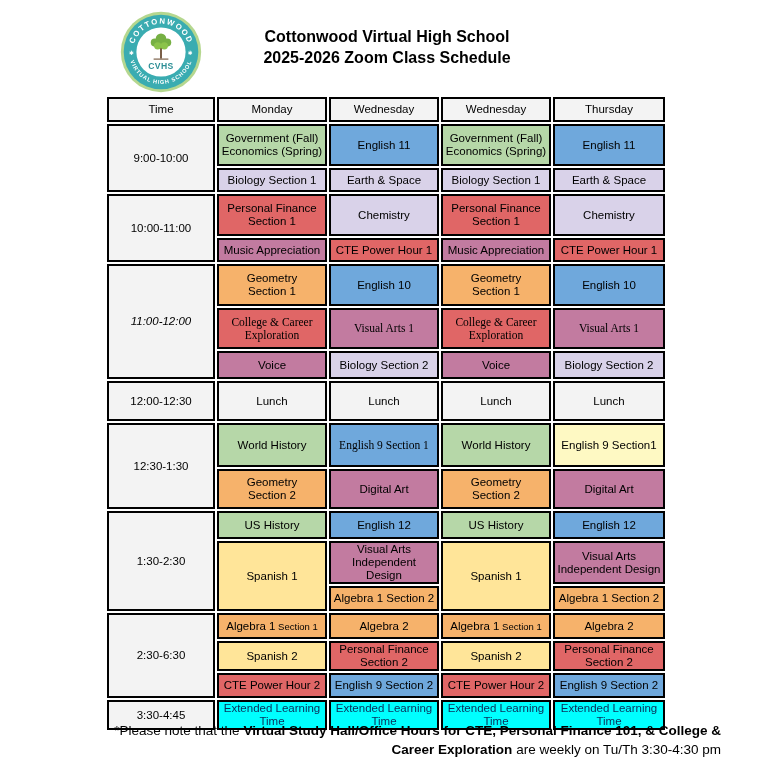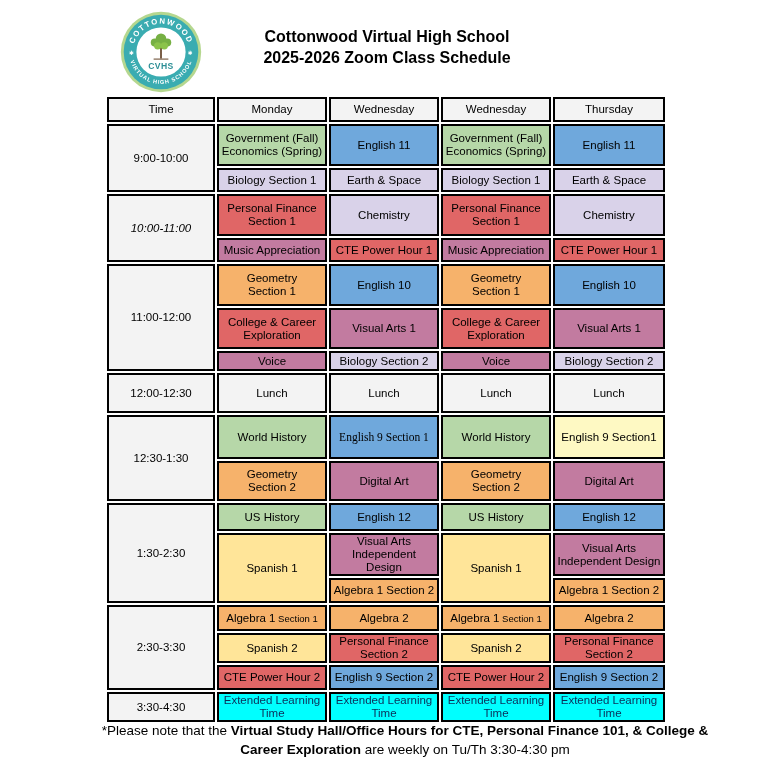--- a/index.html
+++ b/index.html
@@ -22,21 +22,21 @@
     font-size:11.5px;font-weight:normal;line-height:13px;
     white-space:pre-line;overflow:hidden;
   }
   th.head{background:#f3f3f3;}
   td.time-cell{background:#f3f3f3;vertical-align:top;padding:0;}
   .time-inner{display:flex;align-items:center;justify-content:center;width:100%;}
   td.cell .sm{font-size:9.5px;}
   td.elt{font-size:9.5px;line-height:11px;}
   .footer{
     position:absolute;left:89px;top:721px;width:632px;
-    font-size:13.5px;line-height:19px;text-align:center;
+    font-size:13.5px;line-height:19px;text-align:right;
   }
   .footer b{font-weight:bold;}
 </style>
 </head>
 <body>
 
 <div class="logo">
   <svg viewBox="0 0 100 100" width="82" height="82">
     <circle cx="50" cy="50" r="49" fill="#b5d78f"></circle>
     <circle cx="50" cy="50" r="45.5" fill="#3aacb1"></circle>
@@ -101,52 +101,52 @@
 Economics (Spring)</td>
           <td class="cell" style="background: rgb(111, 168, 220);">English 11</td>
         </tr>
         <tr style="height: 24px;">
           <td class="cell" style="background: rgb(217, 210, 233);">Biology Section 1</td>
           <td class="cell" style="background: rgb(217, 210, 233);">Earth &amp; Space</td>
           <td class="cell" style="background: rgb(217, 210, 233);">Biology Section 1</td>
           <td class="cell" style="background: rgb(217, 210, 233);">Earth &amp; Space</td>
         </tr>
         <tr style="height: 42px;">
-          <td class="time-cell" rowspan="2"><div class="time-inner" style="height: 38px; font-style: italic;">10:00-11:00</div></td>
+          <td class="time-cell" rowspan="2"><div class="time-inner" style="height: 38px;">10:00-11:00</div></td>
           <td class="cell" style="background: rgb(224, 102, 102);">Personal Finance
 Section 1</td>
           <td class="cell" style="background: rgb(217, 210, 233);">Chemistry</td>
           <td class="cell" style="background: rgb(224, 102, 102);">Personal Finance
 Section 1</td>
           <td class="cell" style="background: rgb(217, 210, 233);">Chemistry</td>
         </tr>
         <tr style="height: 24px;">
           <td class="cell" style="background: rgb(194, 123, 160);">Music Appreciation</td>
           <td class="cell" style="background: rgb(224, 102, 102);">CTE Power Hour 1</td>
           <td class="cell" style="background: rgb(194, 123, 160);">Music Appreciation</td>
           <td class="cell" style="background: rgb(224, 102, 102);">CTE Power Hour 1</td>
         </tr>
         <tr style="height: 42px;">
-          <td class="time-cell" rowspan="3"><div class="time-inner" style="height: 38px;">11:00-12:00</div></td>
+          <td class="time-cell" rowspan="3"><div class="time-inner" style="height: 38px; font-style: italic;">11:00-12:00</div></td>
           <td class="cell" style="background: rgb(246, 178, 107);">Geometry
 Section 1</td>
           <td class="cell" style="background: rgb(111, 168, 220);">English 10</td>
           <td class="cell" style="background: rgb(246, 178, 107);">Geometry
 Section 1</td>
           <td class="cell" style="background: rgb(111, 168, 220);">English 10</td>
         </tr>
-        <tr style="height: 41px;">
+        <tr style="height: 41px; font-family: Liberation Serif, serif;">
           <td class="cell" style="background: rgb(224, 102, 102);">College &amp; Career
 Exploration</td>
           <td class="cell" style="background: rgb(194, 123, 160);">Visual Arts 1</td>
           <td class="cell" style="background: rgb(224, 102, 102);">College &amp; Career
 Exploration</td>
           <td class="cell" style="background: rgb(194, 123, 160);">Visual Arts 1</td>
         </tr>
-        <tr style="height: 20px; border-radius: 12px;">
+        <tr style="height: 28px; border-radius: 12px;">
           <td class="cell" style="background: rgb(194, 123, 160);">Voice</td>
           <td class="cell" style="background: rgb(217, 210, 233);">Biology Section 2</td>
           <td class="cell" style="background: rgb(194, 123, 160);">Voice</td>
           <td class="cell" style="background: rgb(217, 210, 233);">Biology Section 2</td>
         </tr>
         <tr style="height: 25px;">
           <td class="time-cell" rowspan="1"><div class="time-inner" style="height: 36px;">12:00-12:30</div></td>
           <td class="cell" style="background: rgb(243, 243, 243);">Lunch</td>
           <td class="cell" style="background: rgb(243, 243, 243);">Lunch</td>
           <td class="cell" style="background: rgb(243, 243, 243);">Lunch</td>
@@ -180,42 +180,42 @@
 Independent Design</td>
           <td class="cell" rowspan="2" style="background: rgb(255, 229, 153);">Spanish 1</td>
           <td class="cell" style="background: rgb(194, 123, 160);">Visual Arts
 Independent Design</td>
         </tr>
         <tr style="height: 25px; margin-left: 40px;">
           <td class="cell" style="background: rgb(246, 178, 107);">Algebra 1 Section 2</td>
           <td class="cell" style="background: rgb(246, 178, 107);">Algebra 1 Section 2</td>
         </tr>
         <tr style="height: 26px;">
-          <td class="time-cell" rowspan="3"><div class="time-inner" style="height: 22px;">2:30-3:30</div></td>
+          <td class="time-cell" rowspan="3"><div class="time-inner" style="height: 22px;">2:30-6:30</div></td>
           <td class="cell" style="background: rgb(246, 178, 107);">Algebra 1<span class="sm">  Section 1</span></td>
           <td class="cell" style="background: rgb(246, 178, 107);">Algebra 2</td>
           <td class="cell" style="background: rgb(246, 178, 107);">Algebra 1<span class="sm">  Section 1</span></td>
           <td class="cell" style="background: rgb(246, 178, 107);">Algebra 2</td>
         </tr>
         <tr style="height: 23px;">
           <td class="cell" style="background: rgb(255, 229, 153);">Spanish 2</td>
           <td class="cell" style="background: rgb(224, 102, 102);">Personal Finance
 Section 2</td>
           <td class="cell" style="background: rgb(255, 229, 153);">Spanish 2</td>
           <td class="cell" style="background: rgb(224, 102, 102);">Personal Finance
 Section 2</td>
         </tr>
         <tr style="height: 25px;">
           <td class="cell" style="background: rgb(224, 102, 102);">CTE Power Hour 2</td>
           <td class="cell" style="background: rgb(111, 168, 220);">English 9 Section 2</td>
           <td class="cell" style="background: rgb(224, 102, 102);">CTE Power Hour 2</td>
           <td class="cell" style="background: rgb(111, 168, 220);">English 9 Section 2</td>
         </tr>
         <tr style="height: 25px;">
-          <td class="time-cell" rowspan="1"><div class="time-inner" style="height: 21px;">3:30-4:30</div></td>
+          <td class="time-cell" rowspan="1"><div class="time-inner" style="height: 21px;">3:30-4:45</div></td>
           <td class="cell elt" style="background: rgb(0, 255, 255); color: rgb(11, 46, 89);">Extended Learning Time</td>
           <td class="cell elt" style="background: rgb(0, 255, 255); color: rgb(11, 46, 89);">Extended Learning Time</td>
           <td class="cell elt" style="background: rgb(0, 255, 255); color: rgb(11, 46, 89);">Extended Learning Time</td>
           <td class="cell elt" style="background: rgb(0, 255, 255); color: rgb(11, 46, 89);">Extended Learning Time</td>
         </tr>
       </tbody>
   </table>
 </div>
 
 <div class="footer">

